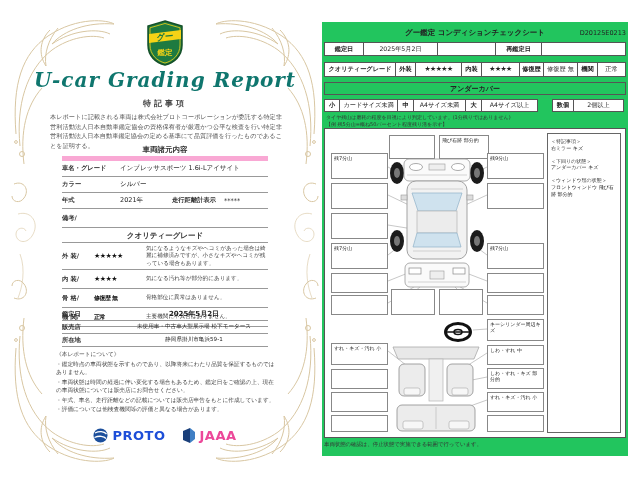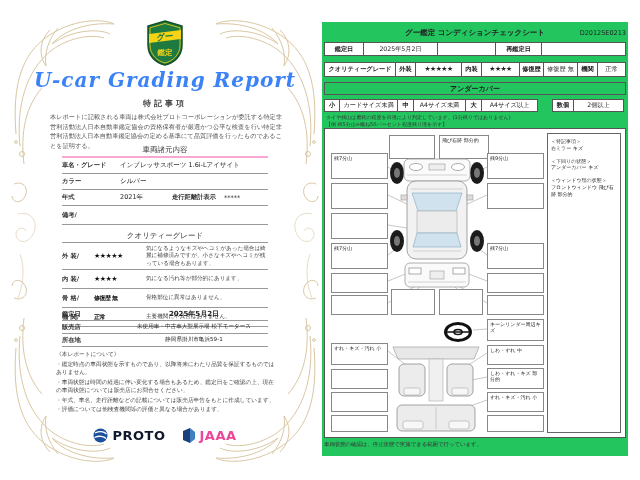--- a/index.html
+++ b/index.html
@@ -2,45 +2,45 @@
 <html><head>
 <meta charset="utf-8">
 <style>
   html,body{margin:0;padding:0}
   body{width:640px;height:480px;background:#fff;font-family:"DejaVu Sans",sans-serif;color:#222;position:relative;overflow:hidden;-webkit-font-smoothing:antialiased}
 
   
   .cert{position:absolute;left:8px;top:14px;width:314px;height:454px;background:#fff}
   .cert-deco{position:absolute;left:0;top:0;width:314px;height:454px;pointer-events:none}
   .badge{position:absolute;left:137px;top:6px}
-  .cert-title{position:absolute;left:0;top:54px;width:314px;text-align:center;font-family:"DejaVu Serif",serif;font-style:italic;font-weight:bold;font-size:20px;color:#3b82f6;letter-spacing:1px}
+  .cert-title{position:absolute;left:0;top:54px;width:314px;text-align:center;font-family:"DejaVu Serif",serif;font-style:italic;font-weight:bold;font-size:20px;color:#0f766e;letter-spacing:1px}
   .cert-sub{position:absolute;left:0;top:84px;width:314px;text-align:center;font-size:8px;font-weight:bold;color:#444;letter-spacing:3px}
   .cert-intro{position:absolute;left:42px;top:98px;width:232px;font-size:6.2px;line-height:1.55;color:#555;text-align:justify}
-  .sec-title{position:absolute;width:314px;text-align:center;font-size:7.5px;font-weight:normal;color:#333}
-  .spec{position:absolute;left:54px;top:142px;width:206px;border-top:2px solid #f9a8d4;font-size:6.5px}
+  .sec-title{position:absolute;width:314px;text-align:center;font-size:7.5px;font-weight:bold;color:#333}
+  .spec{position:absolute;left:54px;top:142px;width:206px;border-top:5px solid #f9a8d4;font-size:6.5px}
   .srow{display:flex;align-items:center;border-bottom:1px solid #999;min-height:13px;padding:1px 0}
   .slab{width:58px;color:#333;font-weight:bold;font-size:6.3px}
   .sval{color:#222}
   .grades{position:absolute;left:54px;top:228px;width:206px;border-top:1px solid #999;font-size:6.3px}
   .grow{display:flex;border-bottom:1px solid #999;padding:2px 0;align-items:center}
   .glab{width:32px;font-weight:bold;color:#333}
   .gval{width:52px;font-size:7px;letter-spacing:-0.5px;color:#111;font-weight:bold}
   .gdesc{flex:1;font-size:5.6px;line-height:1.3;color:#444}
   .meta{position:absolute;left:54px;top:294px;width:206px;font-size:6.3px}
   .mrow{display:flex;align-items:center;border-bottom:1px solid #999;min-height:12px}
   .mlab{width:58px;font-weight:bold;color:#333}
   .mval{flex:1;text-align:center}
   .mval.big{font-size:7px;font-weight:bold}
   .mval.small{font-size:5.6px}
   .notes{position:absolute;left:48px;top:336px;width:220px;font-size:5.7px;line-height:1.5;color:#444}
   .notes .nt{margin-bottom:1px}
   .cert-footer{position:absolute;left:0;top:414px;width:314px;display:flex;justify-content:center;align-items:center;gap:18px}
   .logo{display:flex;align-items:center;gap:4px}
   .logo-text{font-weight:bold;font-size:13px;letter-spacing:0.5px}
-  .proto .logo-text{color:#0f172a}
+  .proto .logo-text{color:#1d4ed8}
   .jaaa .logo-text{color:#ec4899}
 
   
   .sheet{position:absolute;left:322px;top:22px;width:306px;height:434px;background:#22c55e}
   .sheet-title{position:absolute;left:0;top:6px;width:306px;text-align:center;font-size:7.5px;font-weight:bold;color:#222}
   .doc-no{position:absolute;right:2px;top:7px;font-size:6.5px;color:#222}
   .trow{position:absolute;display:flex}
   .cell{box-sizing:border-box;border:1px solid #555;border-left:none;display:flex;align-items:center;justify-content:center;font-size:6.2px;background:#fff;color:#222;text-align:center;line-height:1.1}
   .cell.first{border-left:1px solid #555}
   .cell.bold{font-weight:bold}

